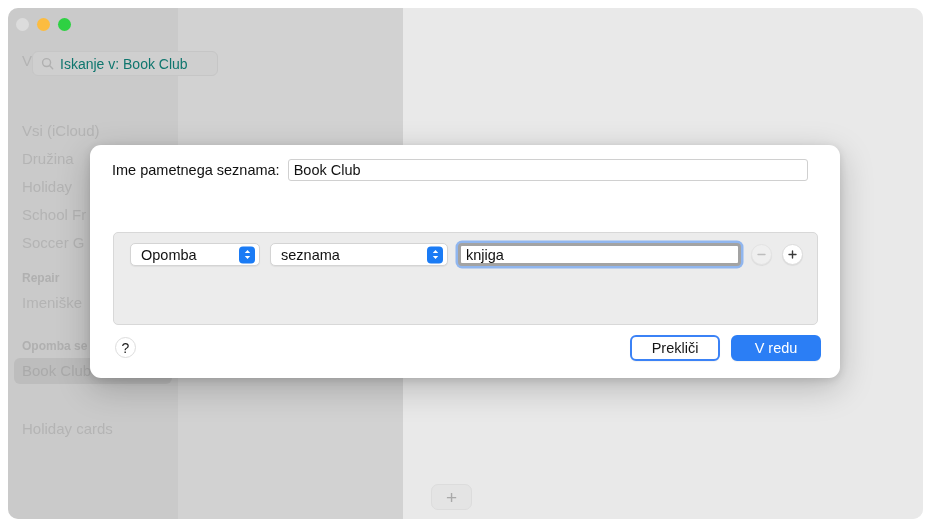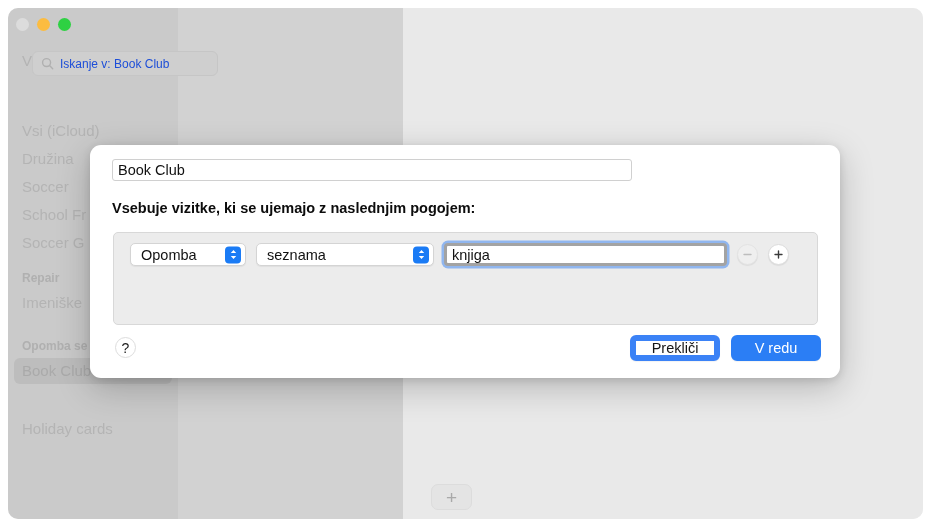--- a/index.html
+++ b/index.html
@@ -107,22 +107,22 @@
     border-radius: 6px;
     background: #cfcfcf;
     box-sizing: border-box;
     display: flex;
     align-items: center;
     padding-left: 8px;
     gap: 6px;
   }
   .search-icon svg { display:block; }
   .search-ph {
-    font-size: 12px;
-    color: #1d4ed8;
+    font-size: 14px;
+    color: #0f766e;
     white-space: nowrap;
   }
 
   .contact-row {
     position: absolute;
     left: 170px;
     top: 100px;
     width: 225px;
     height: 34px;
     line-height: 34px;
@@ -226,21 +226,21 @@
     background: #ffffff;
     border: 1px solid #d4d4d4;
     border-radius: 5px;
     box-shadow: 0 1px 1px rgba(0,0,0,0.06);
     display: flex;
     align-items: center;
     padding-left: 10px;
     font-size: 14.5px;
     color: #111111;
   }
-  .popup.attr  { width: 116px; }
+  .popup.attr  { width: 130px; }
   .popup.op    { width: 178px; }
   .popup-arrow {
     position: absolute;
     right: 4px;
     top: 50%;
     transform: translateY(-50%);
     width: 16px;
     height: 17px;
     border-radius: 4px;
     background: #1a7bf5;
@@ -311,21 +311,21 @@
   .btn {
     height: 26px;
     min-width: 90px;
     box-sizing: border-box;
     border-radius: 6px;
     font-size: 14.5px;
     display: flex;
     align-items: center;
     justify-content: center;
     font-family: "Liberation Sans", sans-serif;
-    border: 6px solid #3b82f6;
+    border: 2px solid #3b82f6;
     background: #ffffff;
     color: #161616;
     box-shadow: 0 1px 1px rgba(0,0,0,0.05);
     padding: 0 12px;
   }
   .btn.default {
     background: #2b7ef5;
     border-color: #2b7ef5;
     color: #ffffff;
   }
@@ -342,21 +342,21 @@
 
     <div class="traffic">
       <div class="light close"></div>
       <div class="light min"></div>
       <div class="light max"></div>
     </div>
 
     <div class="sb-row" style="top:40px"><span>Vsi stiki</span></div>
     <div class="sb-row" style="top:110px"><span>Vsi (iCloud)</span></div>
     <div class="sb-row" style="top:138px"><span>Družina</span></div>
-    <div class="sb-row" style="top:166px"><span>Soccer</span></div>
+    <div class="sb-row" style="top:166px"><span>Holiday</span></div>
     <div class="sb-row" style="top:194px"><span>School Fr</span></div>
     <div class="sb-row" style="top:222px"><span>Soccer G</span></div>
     <div class="sb-row header" style="top:260px"><span>Repair</span></div>
     <div class="sb-row" style="top:282px"><span>Imeniške</span></div>
     <div class="sb-row header" style="top:328px"><span>Opomba se</span></div>
     <div class="sb-row selected" style="top:350px"><span>Book Club</span></div>
     <div class="sb-row" style="top:408px"><span>Holiday cards</span></div>
 
     <div class="search-field">
       <span class="search-icon">
@@ -370,24 +370,24 @@
 
 
     <div class="add-btn">
       <span>+</span>
     </div>
   </div>
 
   <div class="sheet">
 
     <div class="row-name">
+      <span class="label">Ime pametnega seznama:</span>
       <input class="name-field" type="text" value="Book Club" style="">
     </div>
 
-    <div class="subtitle">Vsebuje vizitke, ki se ujemajo z naslednjim pogojem:</div>
 
     <div class="conditions-box">
       <div class="cond-row">
 
         <div class="popup attr">
           <span>Opomba</span>
           <span class="popup-arrow">
             <svg width="9" height="12" viewBox="0 0 9 12">
               <path d="M4.5 1.4 L7.2 4.6 L1.8 4.6 Z" fill="#ffffff"></path>
               <path d="M4.5 10.6 L7.2 7.4 L1.8 7.4 Z" fill="#ffffff"></path>

